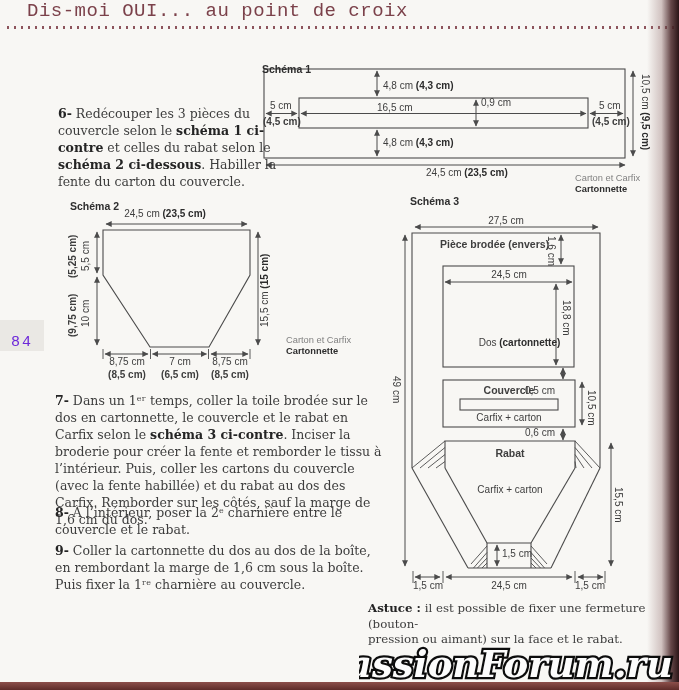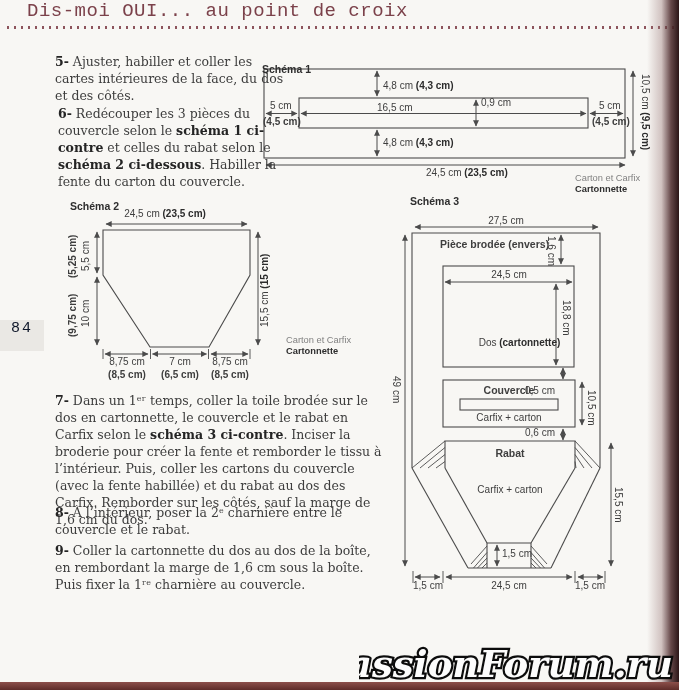--- a/index.html
+++ b/index.html
@@ -4,22 +4,22 @@
 <style>
   html,body{margin:0;padding:0;}
   body{width:679px;height:690px;position:relative;overflow:hidden;background:#f8f7f4;}
   .page{position:absolute;inset:0;background:#f8f7f4;}
   .art{position:absolute;left:0;top:0;z-index:1;pointer-events:none;}
   .title{position:absolute;left:27px;top:0px;margin:0;font-family:"Liberation Mono",monospace;
          font-size:19px;font-weight:normal;color:#7b414a;letter-spacing:.5px;z-index:2;white-space:nowrap;}
   .dots{position:absolute;left:7px;right:0;top:26px;height:3.4px;z-index:2;
         background:repeating-linear-gradient(to right,#8d545c 0 2.3px,transparent 2.3px 7px);}
   .pagenum{position:absolute;left:0;top:320px;width:44px;height:31px;background:#eae8e4;z-index:2;
-           display:flex;align-items:flex-start;justify-content:center;font-family:"Liberation Mono",monospace;
-           font-size:15px;color:#0f172a;letter-spacing:2px;}
+           display:flex;align-items:flex-end;justify-content:center;font-family:"Liberation Mono",monospace;
+           font-size:15px;color:#6d28d9;letter-spacing:2px;}
   .step{position:absolute;margin:0;font-family:"DejaVu Serif",serif;font-size:12.5px;line-height:17px;
         color:#3d3d3d;z-index:2;}
   .step b{color:#242424;}
   .lbl{position:absolute;font-family:"Liberation Sans",sans-serif;font-size:10px;color:#3e3e3e;
        white-space:nowrap;z-index:2;}
   .lbl b{color:#2c2c2c;}
   .c{text-align:center;}
   .r{text-align:right;}
   .st{font-weight:bold;font-size:10.5px;color:#2e2e2e;}
   .rotcw{transform:rotate(90deg);transform-origin:left top;}
@@ -118,31 +118,31 @@
       <line x1="605" y1="571" x2="605" y2="583" class="thin"></line>
     </g>
   </svg>
 
   <h1 class="title">Dis-moi OUI... au point de croix</h1>
   <div class="dots"></div>
   <div class="pagenum">
     <span>84</span>
   </div>
 
-  <p class="step" style="left:55px;top:53px;width:238px"><b>5-</b><span> Ajuster, habiller et coller les cartes intérieures de la face, du dos et des côtés.</span></p>
 
   <p class="step" style="left:58px;top:105px;width:242px"><b>6-</b><span> Redécouper les 3 pièces du couvercle selon le </span><b>schéma 1 ci-contre</b><span> et celles du rabat selon le </span><b>schéma 2 ci-dessous</b><span>. Habiller la fente du carton du couvercle.</span></p>
 
   <p class="step" style="left:55px;top:392px;width:330px"><b>7-</b><span> Dans un 1ᵉʳ temps, coller la toile brodée sur le dos en cartonnette, le couvercle et le rabat en Carfix selon le </span><b>schéma 3 ci-contre</b><span>. Inciser la broderie pour créer la fente et remborder le tissu à l’intérieur. Puis, coller les cartons du couvercle (avec la fente habillée) et du rabat au dos des Carfix. Remborder sur les côtés, sauf la marge de 1,6 cm du dos.</span></p>
 
   <p class="step" style="left:55px;top:504px;width:330px"><b>8-</b><span> À l’intérieur, poser la 2ᵉ charnière entre le couvercle et le rabat.</span></p>
 
   <p class="step" style="left:55px;top:542px;width:330px"><b>9-</b><span> Coller la cartonnette du dos au dos de la boîte, en rembordant la marge de 1,6 cm sous la boîte. Puis fixer la 1ʳᵉ charnière au couvercle.</span></p>
 
 
+  <p class="astuce"><b>Astuce :</b><span> il est possible de fixer une fermeture (bouton-</span><span class="l2">pression ou aimant) sur la face et le rabat.</span></p>
 
   <div class="lbl st" style="left:262px;top:63px">Schéma 1</div>
   <div class="lbl" style="left:383px;top:80px"><span>4,8 cm </span><b>(4,3 cm)</b></div>
   <div class="lbl" style="left:270px;top:100px">5 cm</div>
   <div class="lbl" style="left:263px;top:116px;font-weight:bold">(4,5 cm)</div>
   <div class="lbl" style="left:377px;top:102px">16,5 cm</div>
   <div class="lbl" style="left:481px;top:97px">0,9 cm</div>
   <div class="lbl" style="left:599px;top:100px">5 cm</div>
   <div class="lbl" style="left:592px;top:116px;font-weight:bold">(4,5 cm)</div>
   <div class="lbl" style="left:383px;top:137px"><span>4,8 cm </span><b>(4,3 cm)</b></div>

